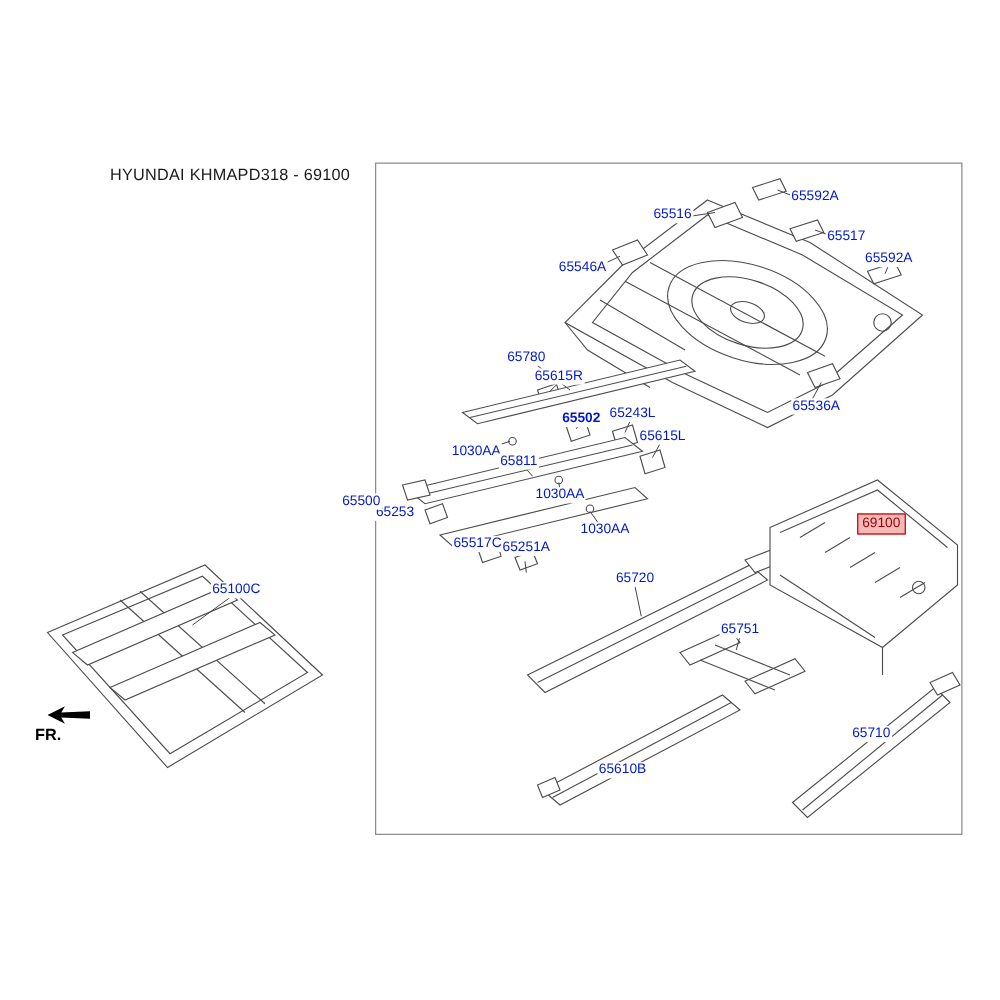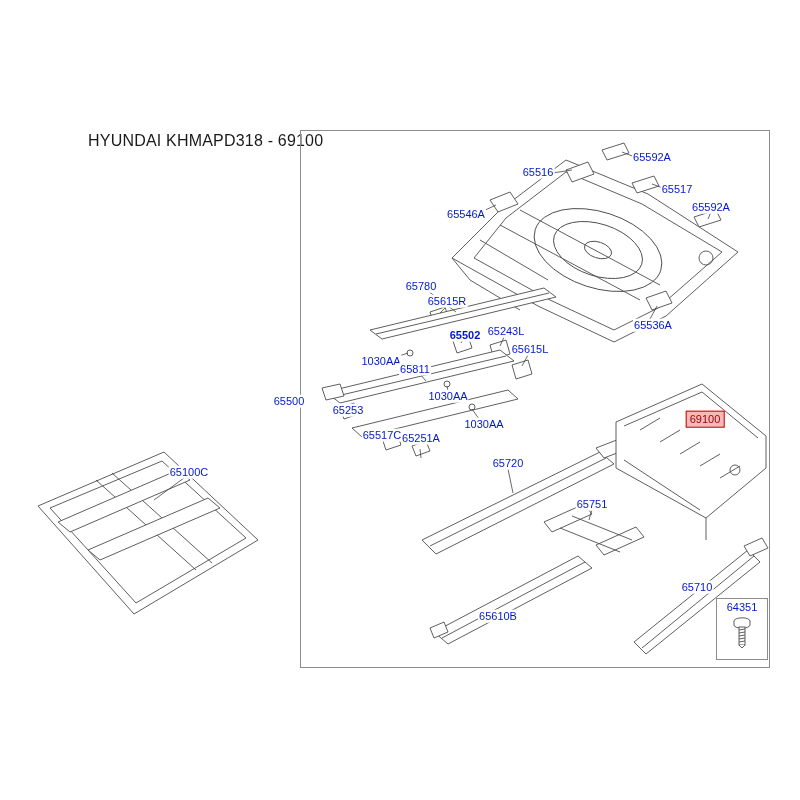--- a/index.html
+++ b/index.html
@@ -1,18 +1,18 @@
 <!DOCTYPE html>
 <html style="--label: #0018cc; --highlight_text: #990000; --highlight_bg: #f6b9b9; --highlight_border: #cc0000;"><head>
 <meta charset="utf-8">
 <style>
   * { margin:0; padding:0; box-sizing:border-box; }
   html,body { width:800px; height:800px; background:#fff; font-family:"Liberation Sans", sans-serif; }
   .stage { position:relative; width:800px; height:800px; background:#fff; overflow:hidden; }
-  .title { position:absolute; left:88px; top:132px; font-size:16px; color:#1a1a1a; letter-spacing:.2px; }
+  .title { position:absolute; left:88px; top:132px; font-size:13px; color:#1a1a1a; letter-spacing:.2px; }
   .main-box { position:absolute; left:300px; top:130px; width:470px; height:538px; border:1px solid #8c8c8c; background:transparent; }
   svg.art { position:absolute; left:0; top:0; }
   #labels { position:absolute; left:0; top:0; width:800px; height:800px; }
   .plabel { position:absolute; transform:translate(-50%,-50%); font-size:11px; color:var(--label,#0018cc);
             white-space:nowrap; background:#fff; padding:0 1px; line-height:1.15; cursor:pointer; }
   .plabel.hl { color:var(--highlight_text,#990000); background:var(--highlight_bg,#f6b9b9);
                border:1px solid var(--highlight_border,#cc0000); padding:1px 3px; }
   .hw-box { position:absolute; left:716px; top:598px; width:52px; height:62px; border:1px solid #8c8c8c;
             display:flex; flex-direction:column; align-items:center; padding-top:2px; background:#fff; }
   .hw-label { font-size:11px; color:var(--label,#0018cc); cursor:pointer; }
@@ -160,44 +160,34 @@
       <span class="plabel" style="left: 711px; top: 207px;">65592A</span>
       <span class="plabel" style="left: 421px; top: 286px;">65780</span>
       <span class="plabel" style="left: 447px; top: 301px;">65615R</span>
       <span class="plabel" style="left: 465px; top: 335px; font-weight: bold;">65502</span>
       <span class="plabel" style="left: 506px; top: 331px;">65243L</span>
       <span class="plabel" style="left: 530px; top: 349px;">65615L</span>
       <span class="plabel" style="left: 653px; top: 325px;">65536A</span>
       <span class="plabel" style="left: 381px; top: 361px;">1030AA</span>
       <span class="plabel" style="left: 415px; top: 369px;">65811</span>
       <span class="plabel" style="left: 448px; top: 396px;">1030AA</span>
-      <span class="plabel" style="left: 348px; top: 410px;">65253</span>
+      <span class="plabel" style="left: 316px; top: 410px;">65253</span>
       <span class="plabel" style="left: 484px; top: 424px;">1030AA</span>
       <span class="plabel" style="left: 382px; top: 435px;">65517C</span>
       <span class="plabel" style="left: 421px; top: 438px;">65251A</span>
       <span class="plabel" style="left: 508px; top: 463px;">65720</span>
       <span class="plabel hl" style="left: 705px; top: 419px;">69100</span>
       <span class="plabel" style="left: 592px; top: 504px;">65751</span>
       <span class="plabel" style="left: 697px; top: 587px;">65710</span>
       <span class="plabel" style="left: 498px; top: 616px; text-align: right;">65610B</span>
       <span class="plabel" style="left: 276px; top: 401px; margin-left: 13px;">65500</span>
       <span class="plabel" style="left: 189px; top: 472px;">65100C</span>
     </div>
 
-  <div class="hw-box">
-    <span class="hw-label">64351</span>
-    <svg width="22" height="40" viewBox="0 0 22 40">
-      <g stroke="#4d4d4d" stroke-width="0.9" fill="#ffffff">
-        <ellipse cx="11" cy="8" rx="8" ry="3.2"></ellipse>
-        <path d="M3,8 L3,12 A8,3.2 0 0 0 19,12 L19,8"></path>
-        <rect x="8" y="14" width="6" height="18"></rect>
-        <line x1="8" y1="17" x2="14" y2="16"></line>
-        <line x1="8" y1="20" x2="14" y2="19"></line>
-        <line x1="8" y1="23" x2="14" y2="22"></line>
-        <line x1="8" y1="26" x2="14" y2="25"></line>
-        <line x1="8" y1="29" x2="14" y2="28"></line>
-        <path d="M8,32 L11,35 L14,32"></path>
-      </g>
+
+  <div class="fr">
+    <svg class="fr-arrow" width="44" height="16" viewBox="0 0 44 16">
+      <polygon points="0,8 14,1 11,6 34,5 34,11 11,10 14,15" fill="#000"></polygon>
     </svg>
+    <span class="fr-text">FR.</span>
   </div>
-
 
 </div>
 
 </body></html>

